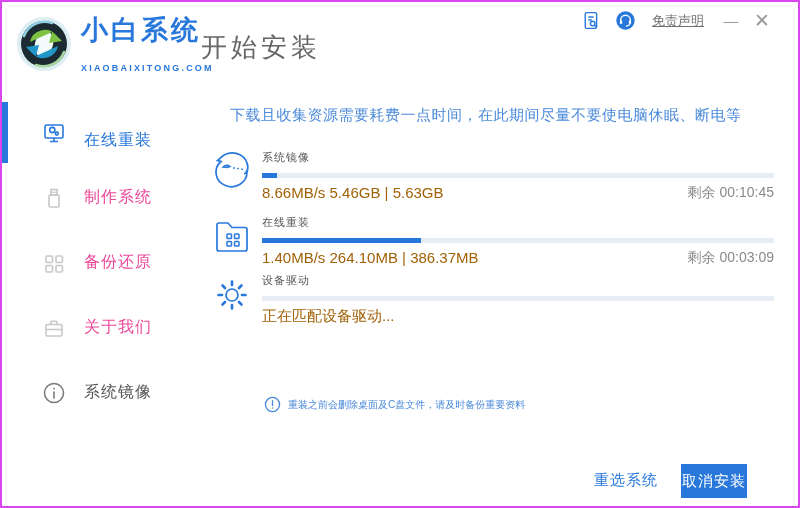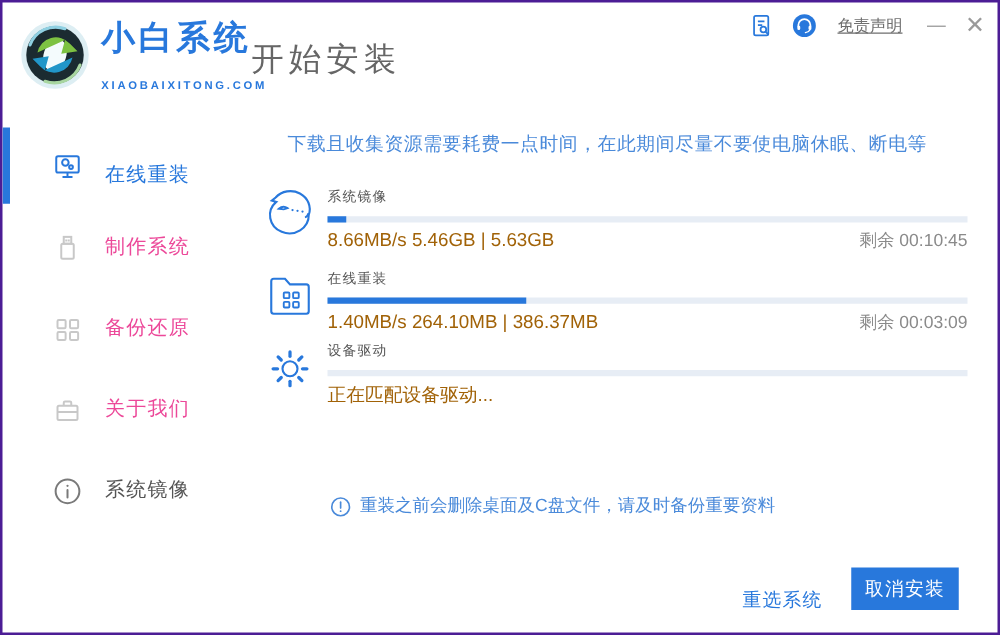--- a/index.html
+++ b/index.html
@@ -1,28 +1,28 @@
 <!DOCTYPE html>
 <html><head>
 <meta charset="utf-8">
 <style>
   * { margin:0; padding:0; box-sizing:border-box; }
   html,body { width:800px; height:508px; font-family:"Liberation Sans","DejaVu Sans",sans-serif; }
   .window {
     position:relative; width:800px; height:508px; background:#ffffff;
-    border:2px solid #4c1d95; overflow:hidden;
+    border:2px solid #d946ef; overflow:hidden;
   }
   
   .logo-wrap { position:absolute; left:14px; top:14px; display:flex; align-items:center; }
   .logo-circle { width:56px; height:56px; }
   .logo-text { margin-left:9px; }
   .logo-title { font-size:27px; font-weight:bold; color:#2878dc; letter-spacing:3px; line-height:1.1; }
   .logo-sub { font-size:9px; font-weight:bold; color:#2878dc; letter-spacing:2.2px; margin-top:17px; }
   .page-title { position:absolute; left:199px; top:28px; font-size:26px; color:#666; letter-spacing:4px; }
-  .topbar { position:absolute; top:7px; right:8px; display:flex; align-items:center; }
+  .topbar { position:absolute; top:7px; right:26px; display:flex; align-items:center; }
   .topbar .ticon { width:21px; height:21px; margin-left:14px; cursor:pointer; }
   .disclaimer { margin-left:16px; font-size:13px; color:#6f6f6f; text-decoration:underline; cursor:pointer; }
   .win-min { margin-left:18px; color:#9a9a9a; font-size:15px; cursor:pointer; width:18px; text-align:center; }
   .win-close { margin-left:12px; color:#9a9a9a; font-size:19px; cursor:pointer; width:20px; text-align:center; }
   
   .sidebar { position:absolute; left:0; top:98px; width:200px; }
   .side-item { position:relative; height:65px; display:flex; align-items:center; padding-left:40px; cursor:pointer; }
   .side-item .sicon { width:24px; height:24px; margin-right:18px; flex:0 0 auto; }
   .side-item .slabel { font-size:16px; letter-spacing:1px; color:#ec4899; }
   .side-item.active .slabel { color:#2878dc;margin-top:15px; }
@@ -31,25 +31,25 @@
   
   .notice { position:absolute; left:228px; top:104px; width:545px; font-size:15px; color:#4a8ada; letter-spacing:0.5px; }
   .task { position:absolute; left:205px; width:567px; }
   .task .ticon-big { position:absolute; left:3px; top:2px; width:44px; height:44px; }
   .task .tlabel { position:absolute; left:55px; top:2px; font-size:11px; color:#555; letter-spacing:1px; }
   .task .track { position:absolute; left:55px; top:25px; width:512px; height:5px; background:#e7edf5; }
   .task .fill { height:5px; background:#2878dc; width:0; }
   .task .detail { position:absolute; left:55px; top:36px; font-size:15px; color:#a16207; }
   .task .remaining { position:absolute; right:0; top:36px; font-size:14px; color:#8a8a8a; }
   .t1 { top:146px; } .t2 { top:211px; } .t3 { top:269px; }
-  .note { position:absolute; left:262px; top:394px; display:flex; align-items:center; font-size:14px; color:#4a8ada; }
+  .note { position:absolute; left:262px; top:394px; display:flex; align-items:center; font-size:10px; color:#4a8ada; }
   .note .nicon { width:17px; height:17px; margin-right:7px; flex:0 0 auto; }
   
   .reselect { position:absolute; left:592px; top:469px; font-size:15px; color:#2878dc; letter-spacing:1px; cursor:pointer; background:none; border:none; }
-  .cancel-btn { position:absolute; left:679px; top:452px; width:86px; height:34px; background:#2878dc; color:#fff;
+  .cancel-btn { position:absolute; left:679px; top:462px; width:66px; height:34px; background:#2878dc; color:#fff;
     font-size:15px; letter-spacing:1px; border:none; cursor:pointer; }
 </style>
 </head>
 <body>
 
 <div class="window">
 
   <div class="logo-wrap">
     <svg class="logo-circle" viewBox="0 0 56 56">
       <circle cx="28" cy="28" r="27" fill="#ddeef3"></circle>

